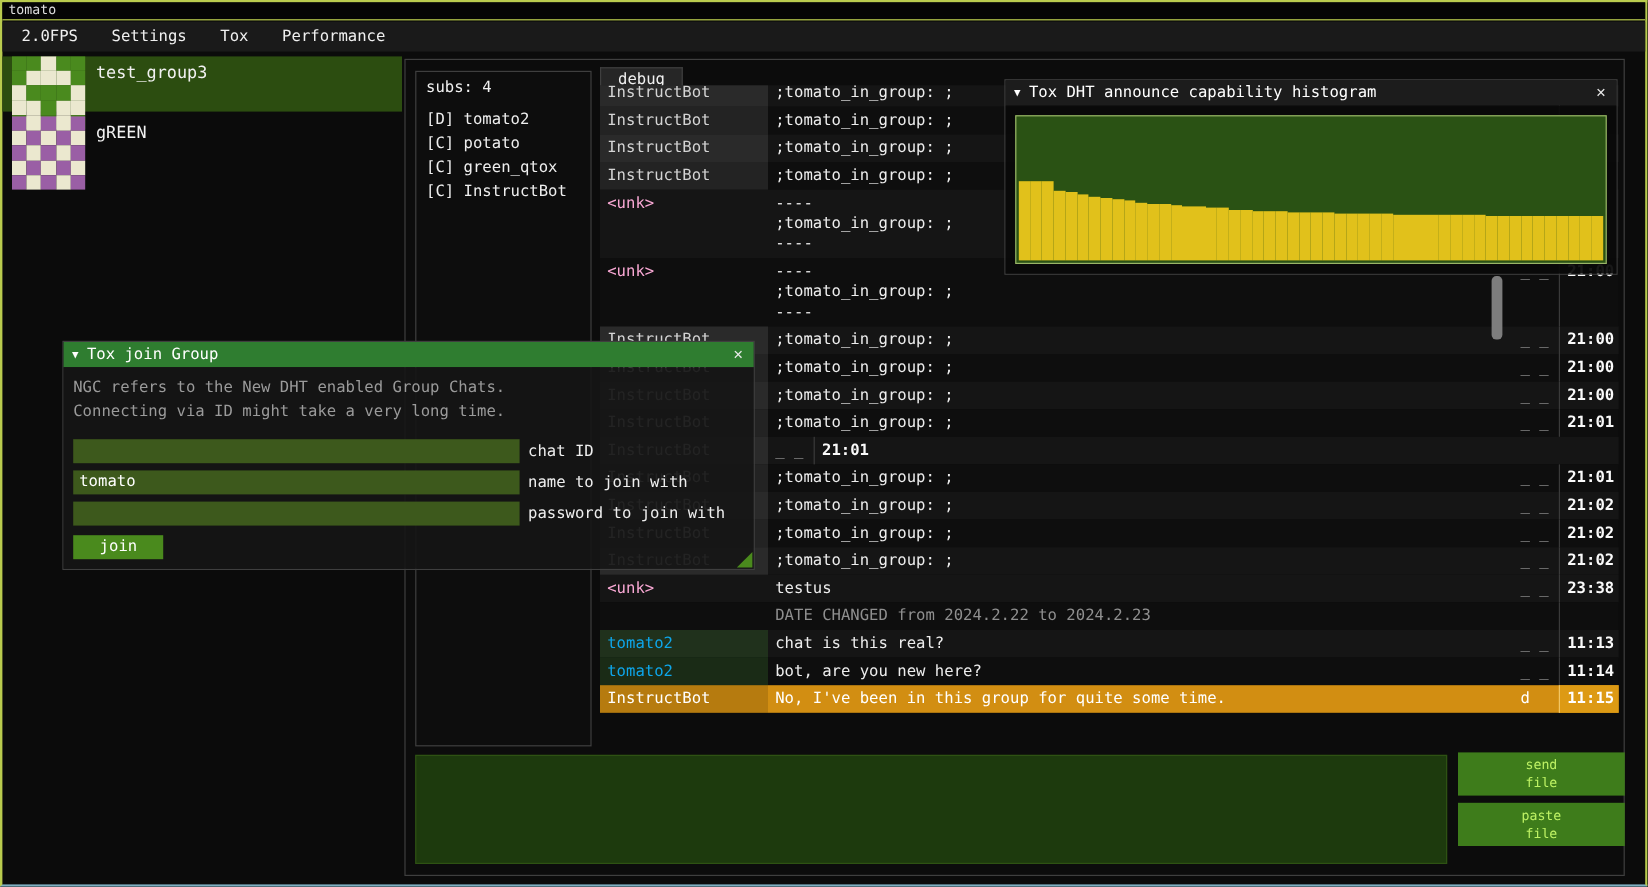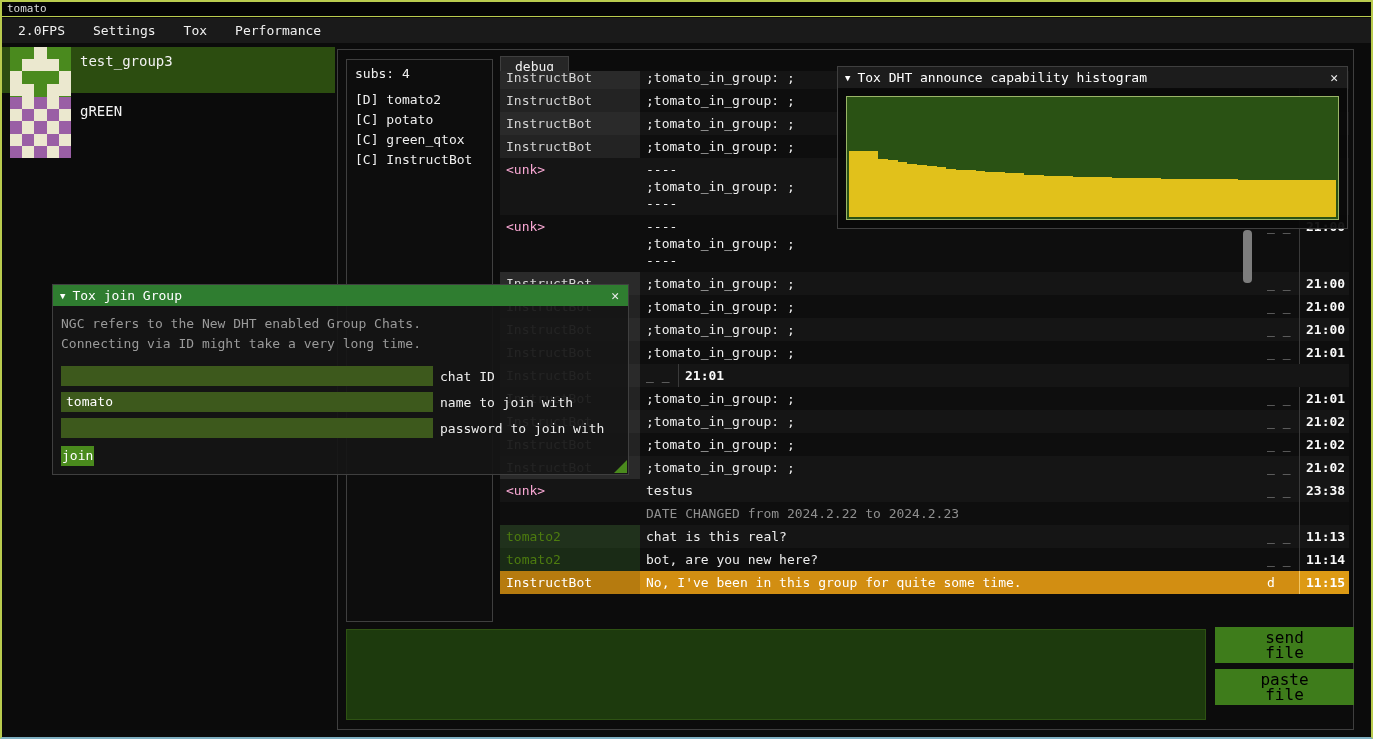--- a/index.html
+++ b/index.html
@@ -34,41 +34,41 @@
   .tab { background:#262626; border:1px solid #3f3f3f; border-bottom:none; padding:2px 14px; font-size:13px; color:#f0f0f0; }
 
   .chat-table { position:absolute; left:162px; top:21px; width:849px; height:553px; overflow:hidden; font-size:13px; }
   .chat-table > .chat-row:first-child { margin-top:-5px; }
   .chat-row { display:flex; }
   .chat-row.even { background:#151515; }
   .chat-row.odd  { background:#0e0e0e; }
   .cell { padding:3px 6px; line-height:17px; }
   .name-cell { width:140px; flex:0 0 140px; overflow:hidden; white-space:nowrap; }
   .name-cell.bot { background:rgba(255,255,255,0.09); color:#d4d4d4; }
-  .name-cell.user { background:rgba(100,220,70,0.14); color:#4d7c0f; }
+  .name-cell.user { background:rgba(100,220,70,0.14); color:#0ea5e9; }
   .name-cell.unk { color:#f9a8d4; }
   .msg-cell { flex:1; overflow:hidden; color:#ededed; }
   .msg-line { white-space:pre; }
   .status-cell { width:38px; flex:0 0 38px; color:#9c9c9c; white-space:pre; }
   .time-cell { width:50px; flex:0 0 50px; border-left:1px solid #3a3a3a; font-weight:bold; color:#fafafa; white-space:nowrap; }
   .date-text { color:#8f8f8f; }
   .chat-row.highlight { background:#d28e12; }
   .chat-row.highlight .name-cell.bot { background:rgba(0,0,0,0.13); color:#ffffff; }
   .chat-row.highlight .msg-cell { color:#ffffff; }
   .chat-row.highlight .status-cell { color:#ffffff; }
   .chat-row.highlight .time-cell { border-left-color:#f2c564; color:#ffffff; background:#dd9a14; }
 
   .chat-scrollbar { position:absolute; left:905px; top:180px; width:9px; height:53px;
     background:#7d7d7d; border-radius:4px; }
 
   .msg-input { position:absolute; left:8px; top:579px; width:860px; height:91px;
     background:#1d3a0d; border:1px solid #2e5213; }
-  .file-btn { position:absolute; left:877px; width:139px; height:36px; background:#3e7c1b; color:#000000;
+  .file-btn { position:absolute; left:877px; width:139px; height:36px; background:#3e7c1b; color:#bef264;
     display:flex; flex-direction:column; align-items:center; justify-content:center;
-    font-size:16px; line-height:15px; cursor:pointer; }
+    font-size:11px; line-height:15px; cursor:pointer; }
   #send-file { top:577px; }
   #paste-file { top:619px; }
 
   .dialog { position:absolute; border:1px solid #3f3f3f; font-size:13px; }
   .dialog-title { height:21px; display:flex; align-items:center; gap:7px; padding:0 7px; color:#ffffff; }
   .dialog-title .collapse { font-size:9px; }
   .dialog-title .title-text { flex:1; white-space:nowrap; overflow:hidden; }
   .dialog-title .close { color:#ececec; font-size:13px; cursor:pointer; padding:0 2px; }
 
   #histogram-dialog { left:835px; top:64px; width:511px; z-index:20; }
@@ -78,21 +78,21 @@
   .bar { flex:1; background:#e1c11b; }
 
   #join-dialog { left:50px; top:282px; width:577px; z-index:30; }
   #join-dialog .dialog-title { background:#2f7d30; }
   #join-dialog .dialog-body { background:rgba(22,22,22,0.93); padding:8px; position:relative; }
   .desc-line { color:#9a9a9a; line-height:20px; white-space:nowrap; }
   .field-row { display:flex; align-items:center; gap:7px; margin-top:6px; }
   .field-row.first { margin-top:12px; }
   .text-input { width:372px; height:20px; background:#3d591c; padding:0 5px; line-height:20px; color:#ffffff; }
   .field-label { color:#eeeeee; white-space:nowrap; }
-  .join-btn { margin-top:8px; display:inline-block; background:#4a8a1d; color:#ffffff; padding:1px 1px; line-height:18px; cursor:pointer; }
+  .join-btn { margin-top:8px; display:inline-block; background:#4a8a1d; color:#ffffff; padding:1px 22px; line-height:18px; cursor:pointer; }
   .resize-grip { position:absolute; right:1px; bottom:1px; width:0; height:0;
     border-left:13px solid transparent; border-bottom:13px solid #4a8a1d; }
 </style>
 </head>
 <body>
 
 <div id="app">
 
   <div class="title-bar">
     <span>tomato</span>

